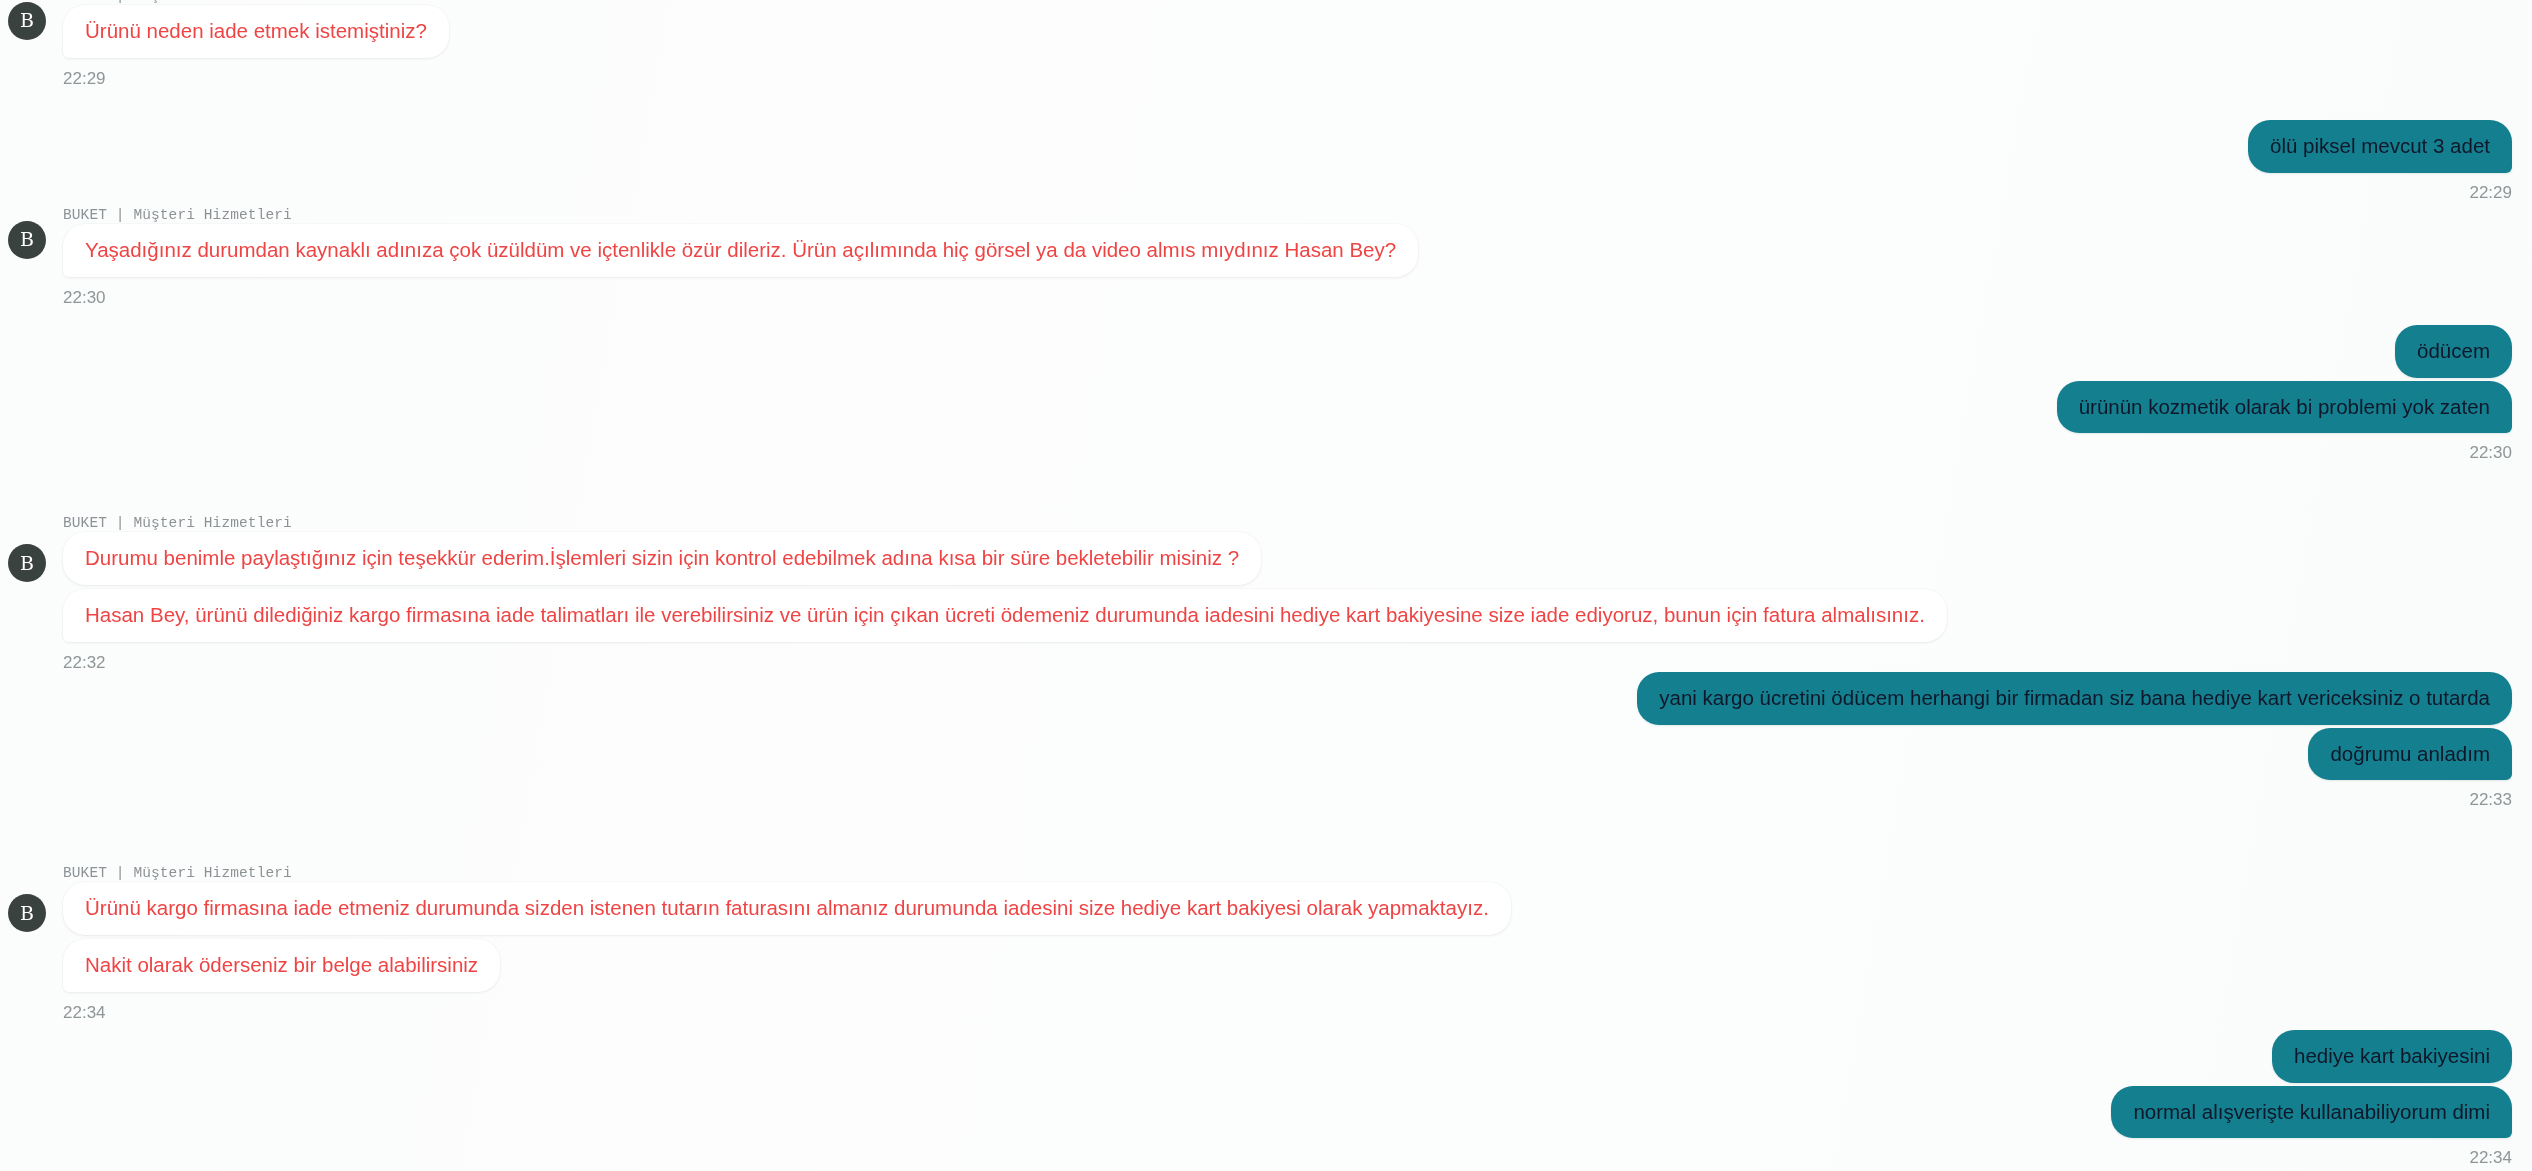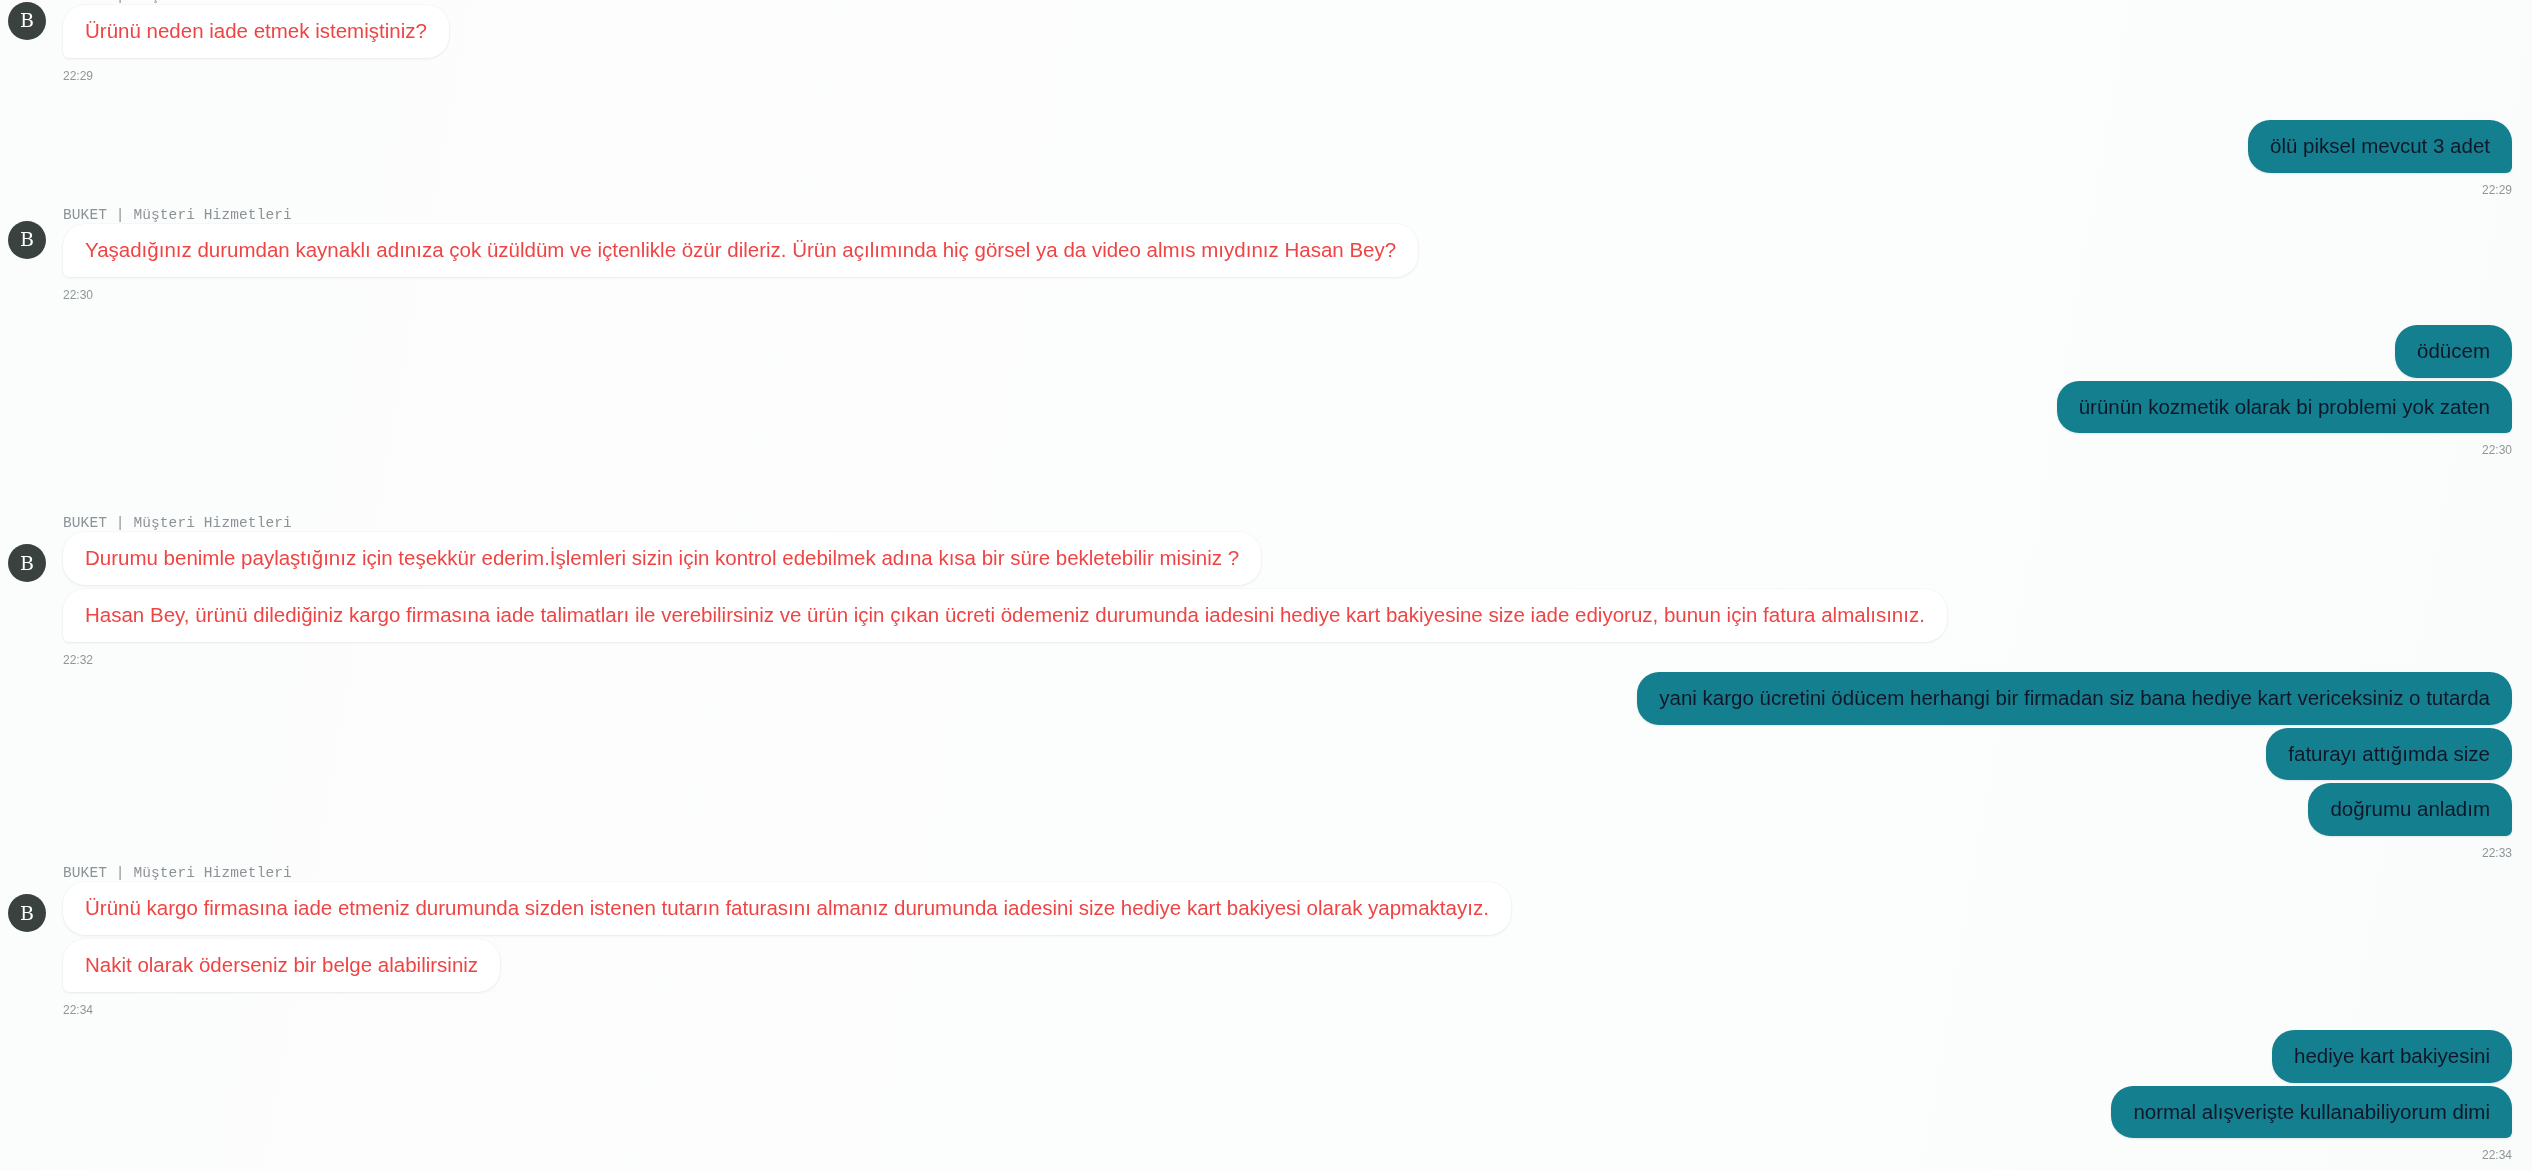--- a/index.html
+++ b/index.html
@@ -101,21 +101,21 @@
     color: #0f172a;
     border-radius: 22px;
     margin-bottom: 3px;
     box-shadow: 0 1px 2px rgba(10,60,70,.10);
   }
   .group.user .bubble.first { border-top-right-radius: 22px; }
   .group.user .bubble.last  { border-bottom-right-radius: 6px; }
   .group.user .bubble.only  { border-bottom-right-radius: 6px; }
 
   .timestamp {
-    font-size: 12px;
+    font-size: 17px;
     color: #8f9698;
     line-height: 1.1;
     padding-top: 8px;
   }
   .group.bot .timestamp  { margin-left: 63px; text-align: left; }
   .group.user .timestamp { margin-right: 20px; text-align: right; }
 
   
   .group { position: absolute; left: 0; right: 0; }
 </style>
@@ -158,21 +158,20 @@
         <div class="bubbles-row">
           <div class="avatar" style="top: 12px;">B</div>
           <div class="bubble first">Durumu benimle paylaştığınız için teşekkür ederim.İşlemleri sizin için kontrol edebilmek adına kısa bir süre bekletebilir misiniz ?</div>
           <div class="bubble last">Hasan Bey, ürünü dilediğiniz kargo firmasına iade talimatları ile verebilirsiniz ve ürün için çıkan ücreti ödemeniz durumunda iadesini hediye kart bakiyesine size iade ediyoruz, bunun için fatura almalısınız.</div>
         </div>
         <div class="timestamp">22:32</div>
       </div>
       <div class="group user" style="top: 672px;">
         <div class="bubbles-row">
           <div class="bubble first">yani kargo ücretini ödücem herhangi bir firmadan siz bana hediye kart vericeksiniz o tutarda</div>
-          <div class="bubble">faturayı attığımda size</div>
           <div class="bubble last">doğrumu anladım</div>
         </div>
         <div class="timestamp">22:33</div>
       </div>
       <div class="group bot" style="top: 865px;">
         <div class="sender-label">BUKET | Müşteri Hizmetleri</div>
         <div class="bubbles-row">
           <div class="avatar" style="top: 12px;">B</div>
           <div class="bubble first">Ürünü kargo firmasına iade etmeniz durumunda sizden istenen tutarın faturasını almanız durumunda iadesini size hediye kart bakiyesi olarak yapmaktayız.</div>
           <div class="bubble last">Nakit olarak öderseniz bir belge alabilirsiniz</div>

